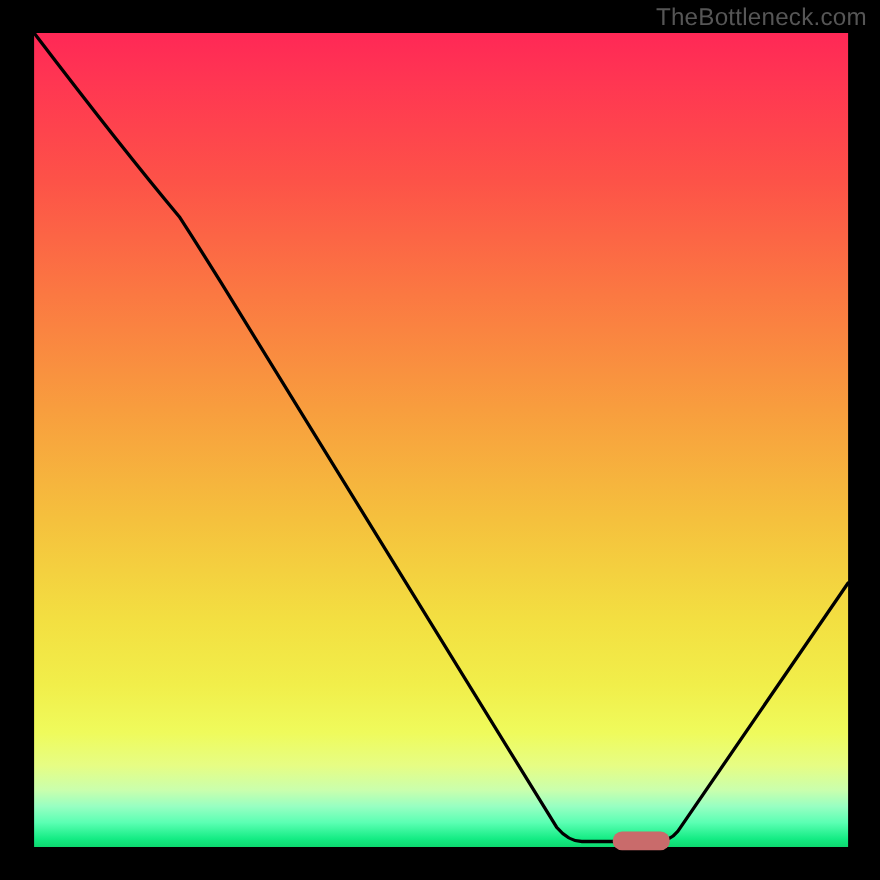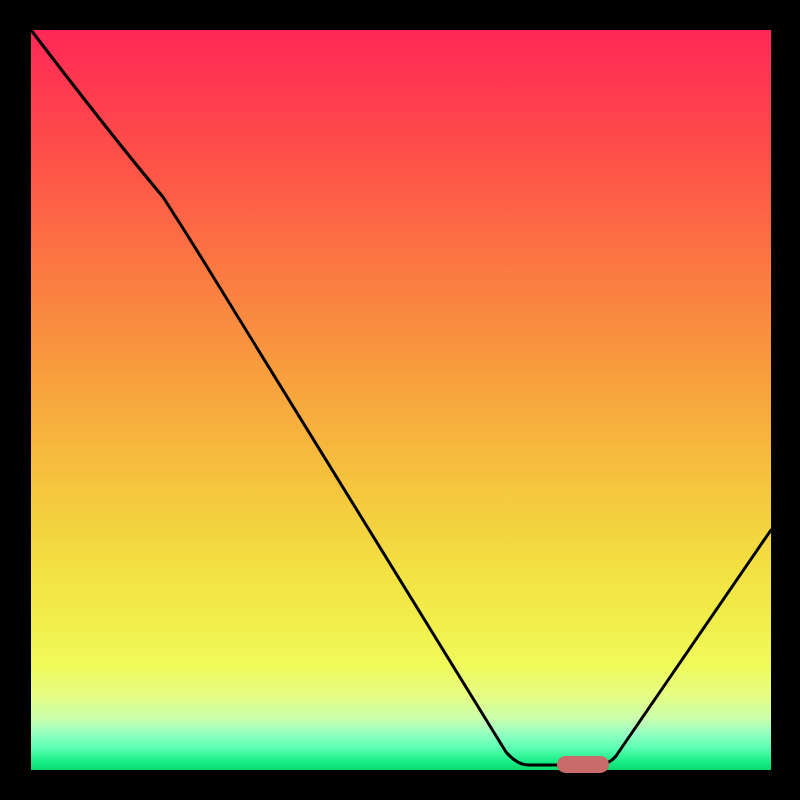--- a/index.html
+++ b/index.html
@@ -63,20 +63,21 @@
     position: absolute;
     background: #c96b6b;
     border-radius: 10px;
   }
 </style>
 </head>
 <body>
 
 <div class="frame">
 
+  <div class="watermark">TheBottleneck.com</div>
 
   <div class="plot-area">
 
     <svg class="curve" viewBox="0 0 740 740" preserveAspectRatio="none">
       <path id="curve-path" fill="none" stroke="#000" stroke-width="3" stroke-linecap="round" stroke-linejoin="round" d="M 0 0 Q 80 105 132 167 Q 152 198 170 227 L 475 722 Q 486 735 498 735 L 565 735 Q 578 735 585 726 L 740 500"></path>
     </svg>
 
     <div id="marker" class="marker" style="left: 526px; top: 726px; width: 52px; height: 17px;"></div>
 
   </div>

